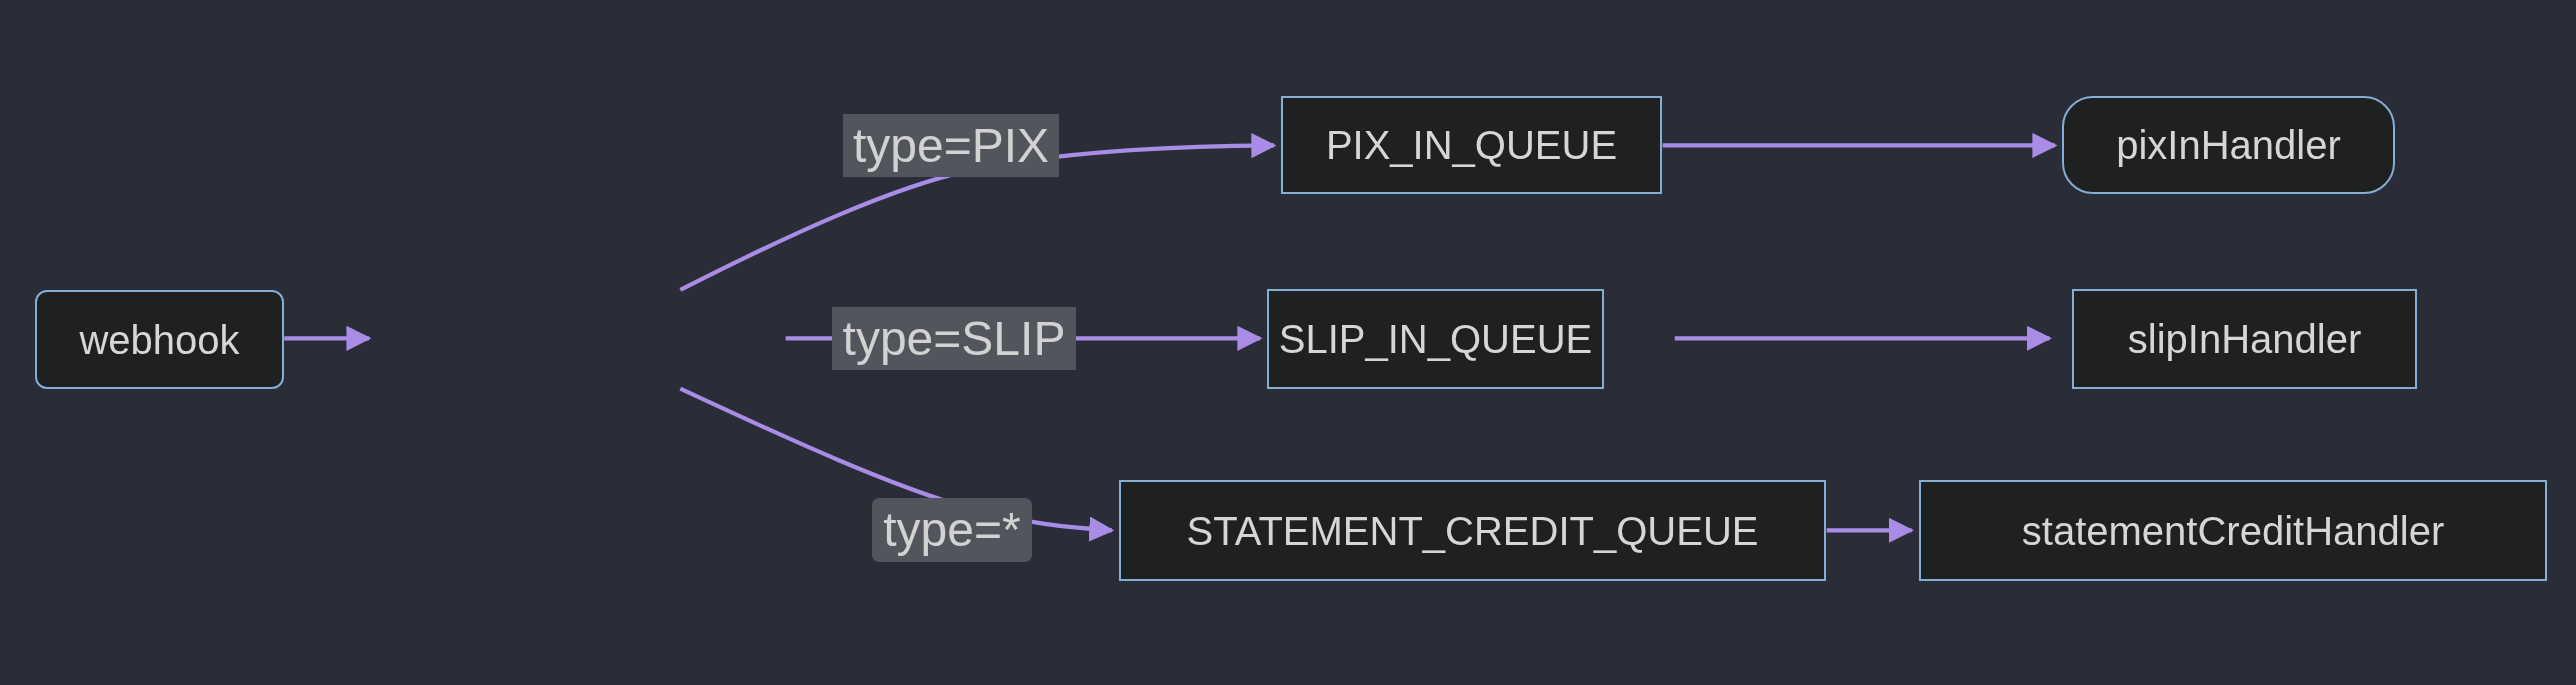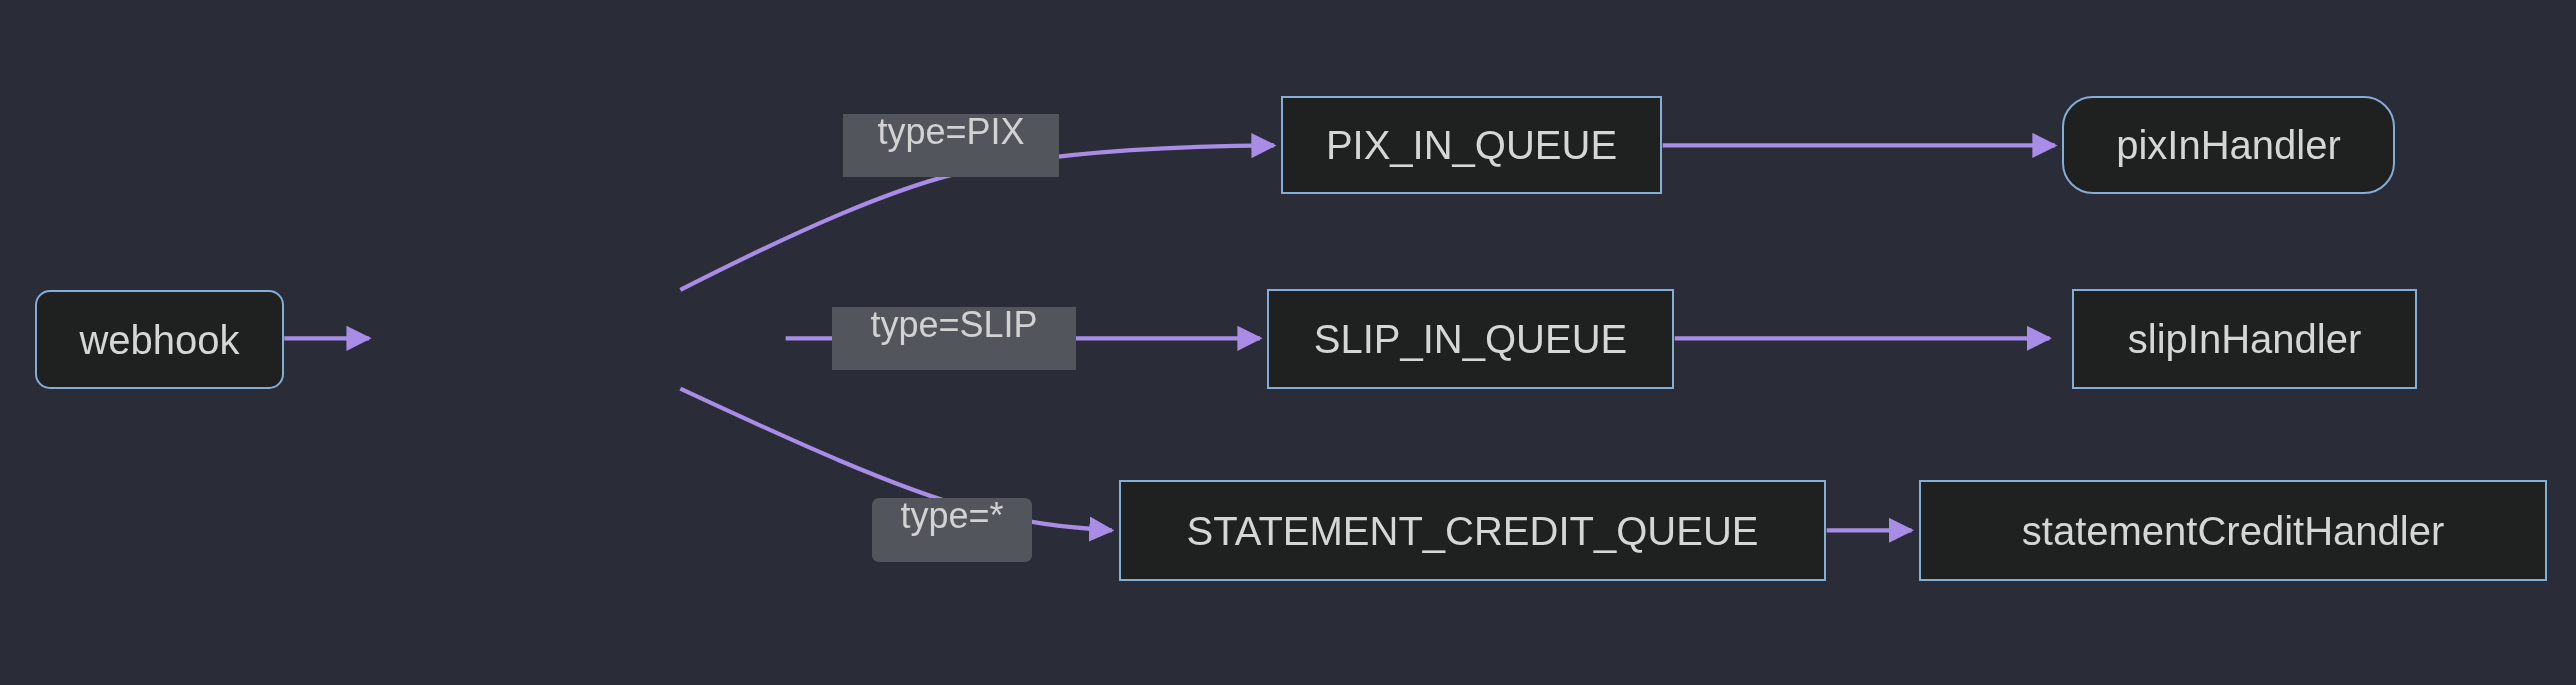--- a/index.html
+++ b/index.html
@@ -29,33 +29,33 @@
     background:var(--node_fill);
     border:2.8px solid var(--node_border);
     color:var(--node_text);
     font-size:40px;
     white-space:nowrap;
     line-height:1;
   }
   .node.rounded{border-radius:12px;}
   .edge-label{
     position:absolute;
-    display:flex;justify-content:center;
+    display:flex;align-items:center;justify-content:center;
     background:var(--label_bg);
     color:var(--label_text);
-    font-size:36px;
+    font-size:48px;
     white-space:nowrap;
     line-height:1;
   }
   
-  #node-webhook{left:35px;top:290px;width:249px;height:99px;border-radius:15px;}
+  #node-webhook{left:35px;top:290px;width:249px;height:99px;}
   #node-cash-in-topic{left:375px;top:288px;width:411px;height:101px;}
   #node-pix-in-queue{left:1281px;top:96px;width:381px;height:98px;}
   #node-pix-in-handler{left:2062px;top:96px;width:333px;height:98px;border-radius:31px;}
-  #node-slip-in-queue{left:1267px;top:289px;width:407px;height:100px;}
+  #node-slip-in-queue{left:1267px;top:289px;width:337px;height:100px;}
   #node-slip-in-handler{left:2057px;top:289px;width:345px;height:100px;margin-left:15px;}
   #node-statement-credit-queue{left:1119px;top:480px;width:707px;height:101px;}
   #node-statement-credit-handler{left:1919px;top:480px;width:628px;height:101px;}
   #edge-label-pix{left:843px;top:114px;width:216px;height:63px;}
   #edge-label-slip{left:832px;top:307px;width:244px;height:63px;}
   #edge-label-star{left:872px;top:498px;width:160px;height:64px;border-radius:7px;}
 </style>
 </head>
 <body>
 

